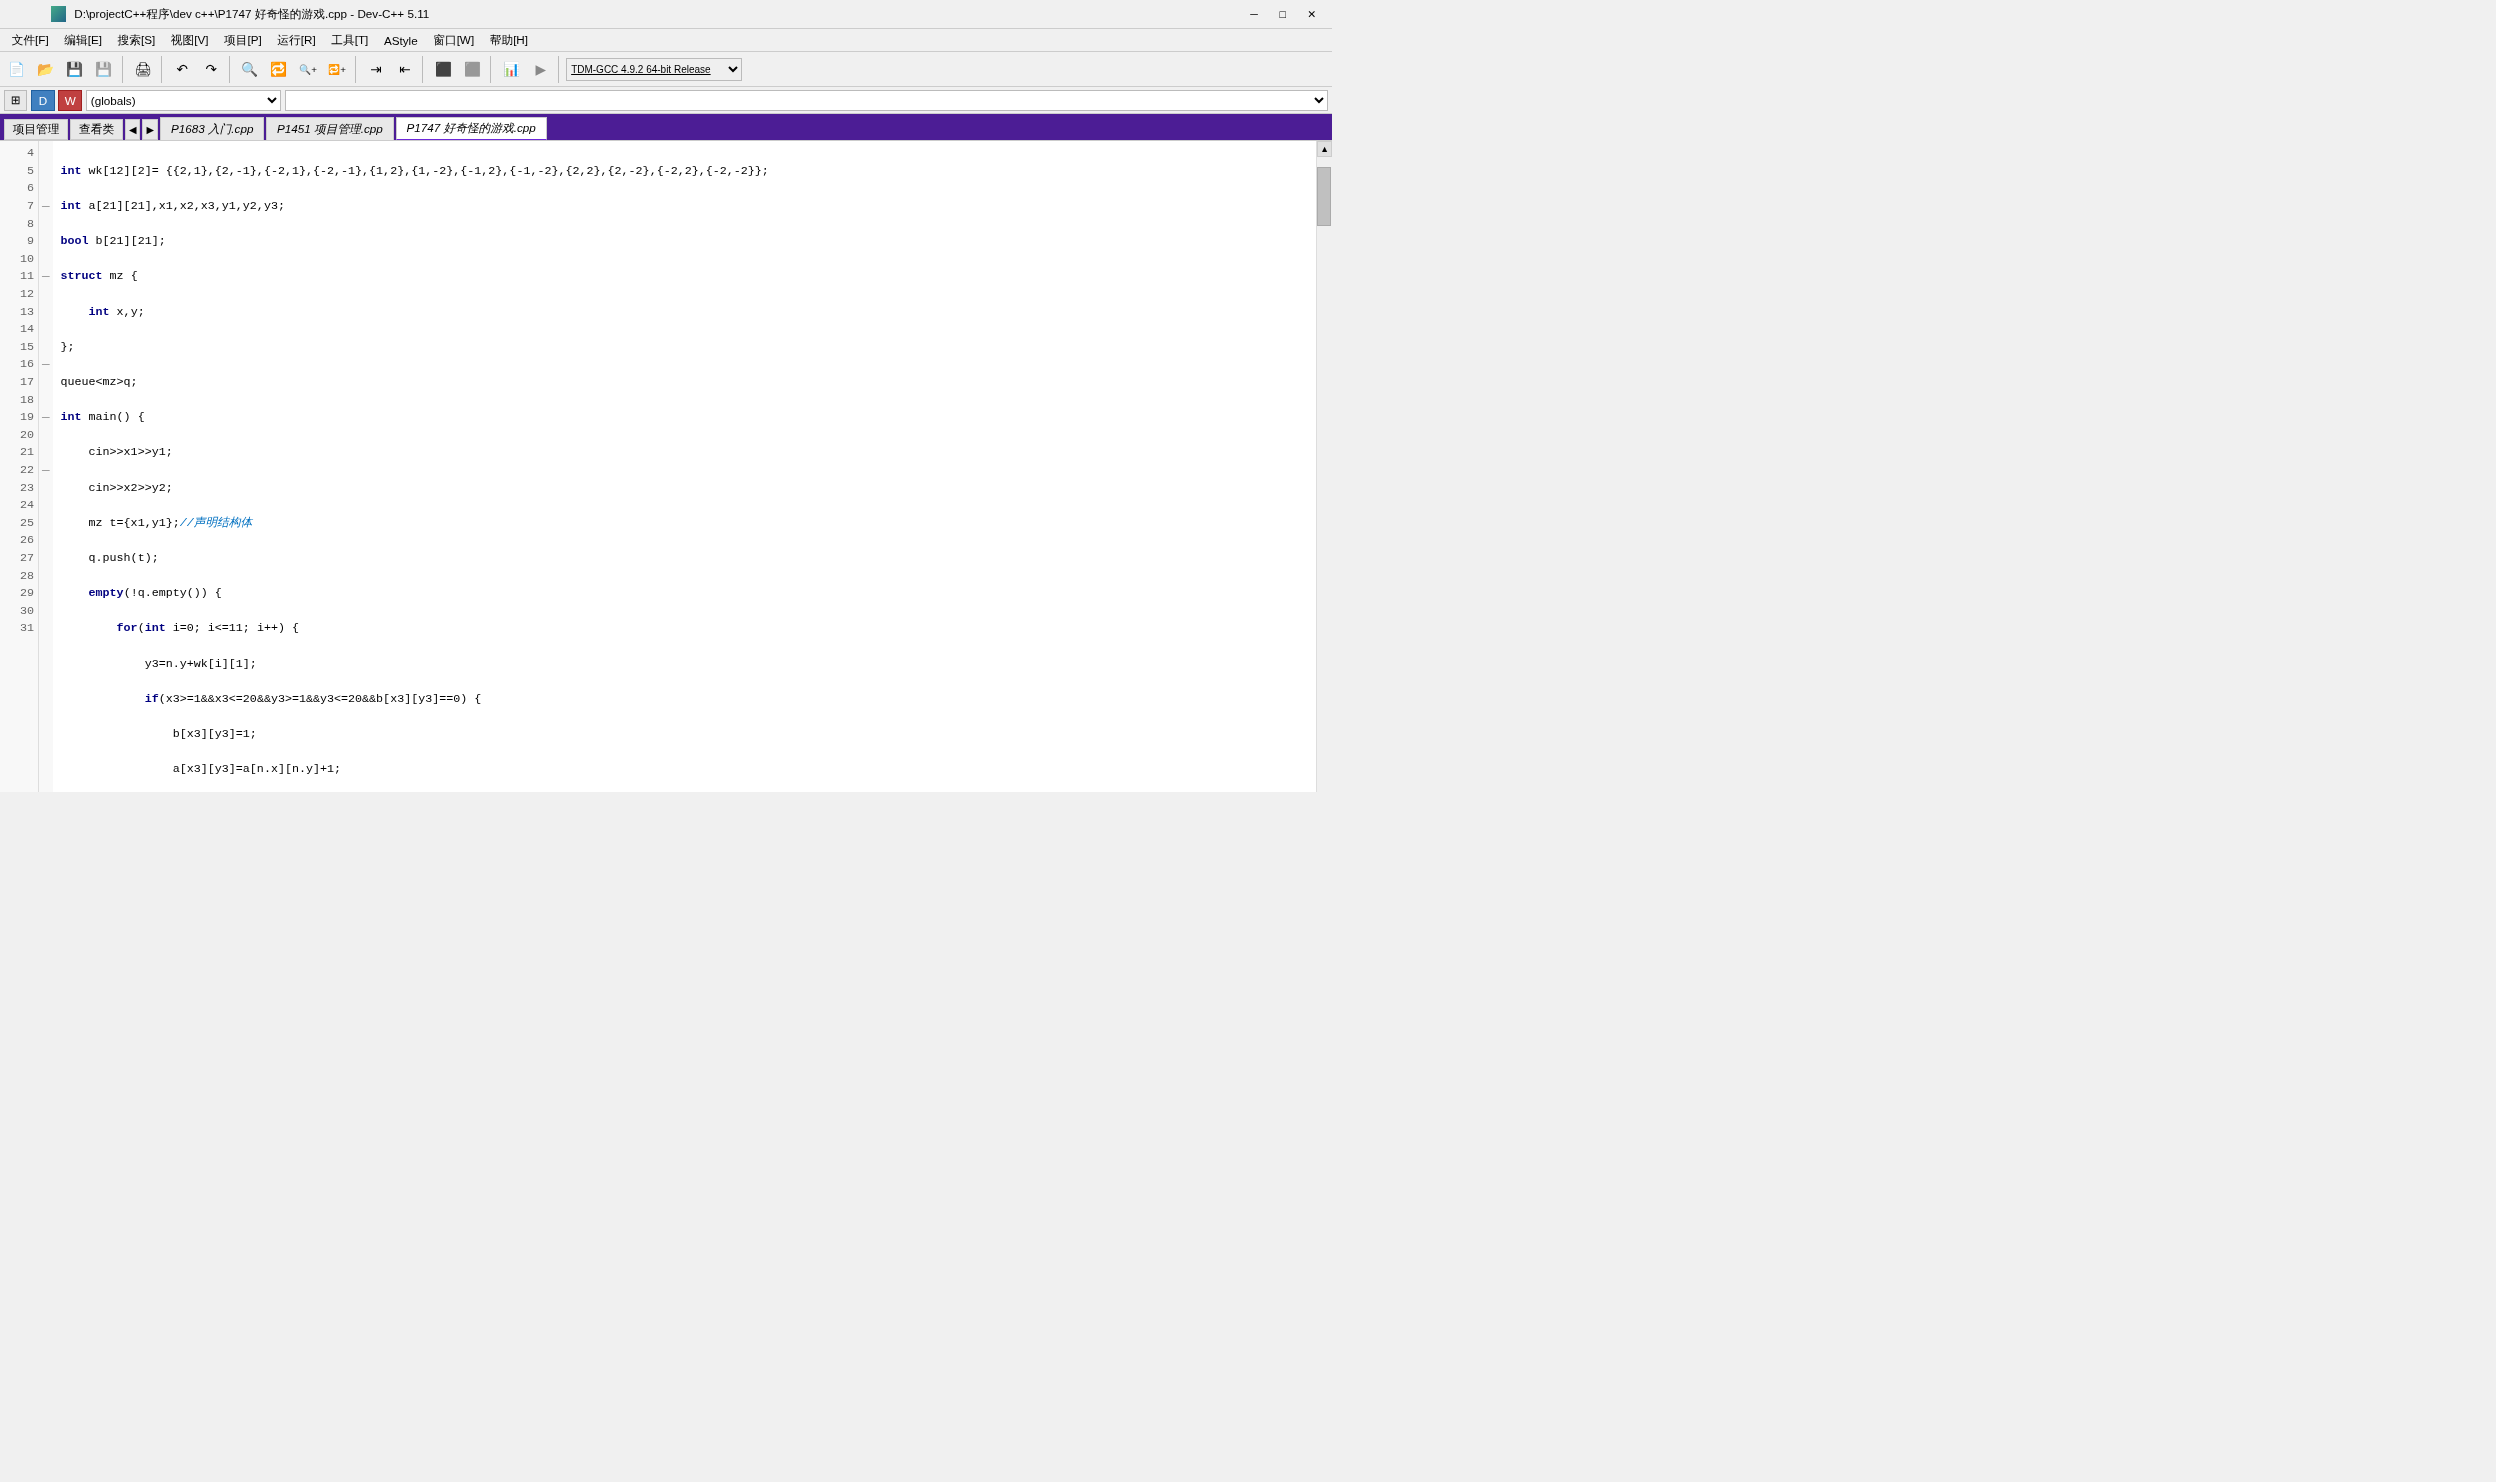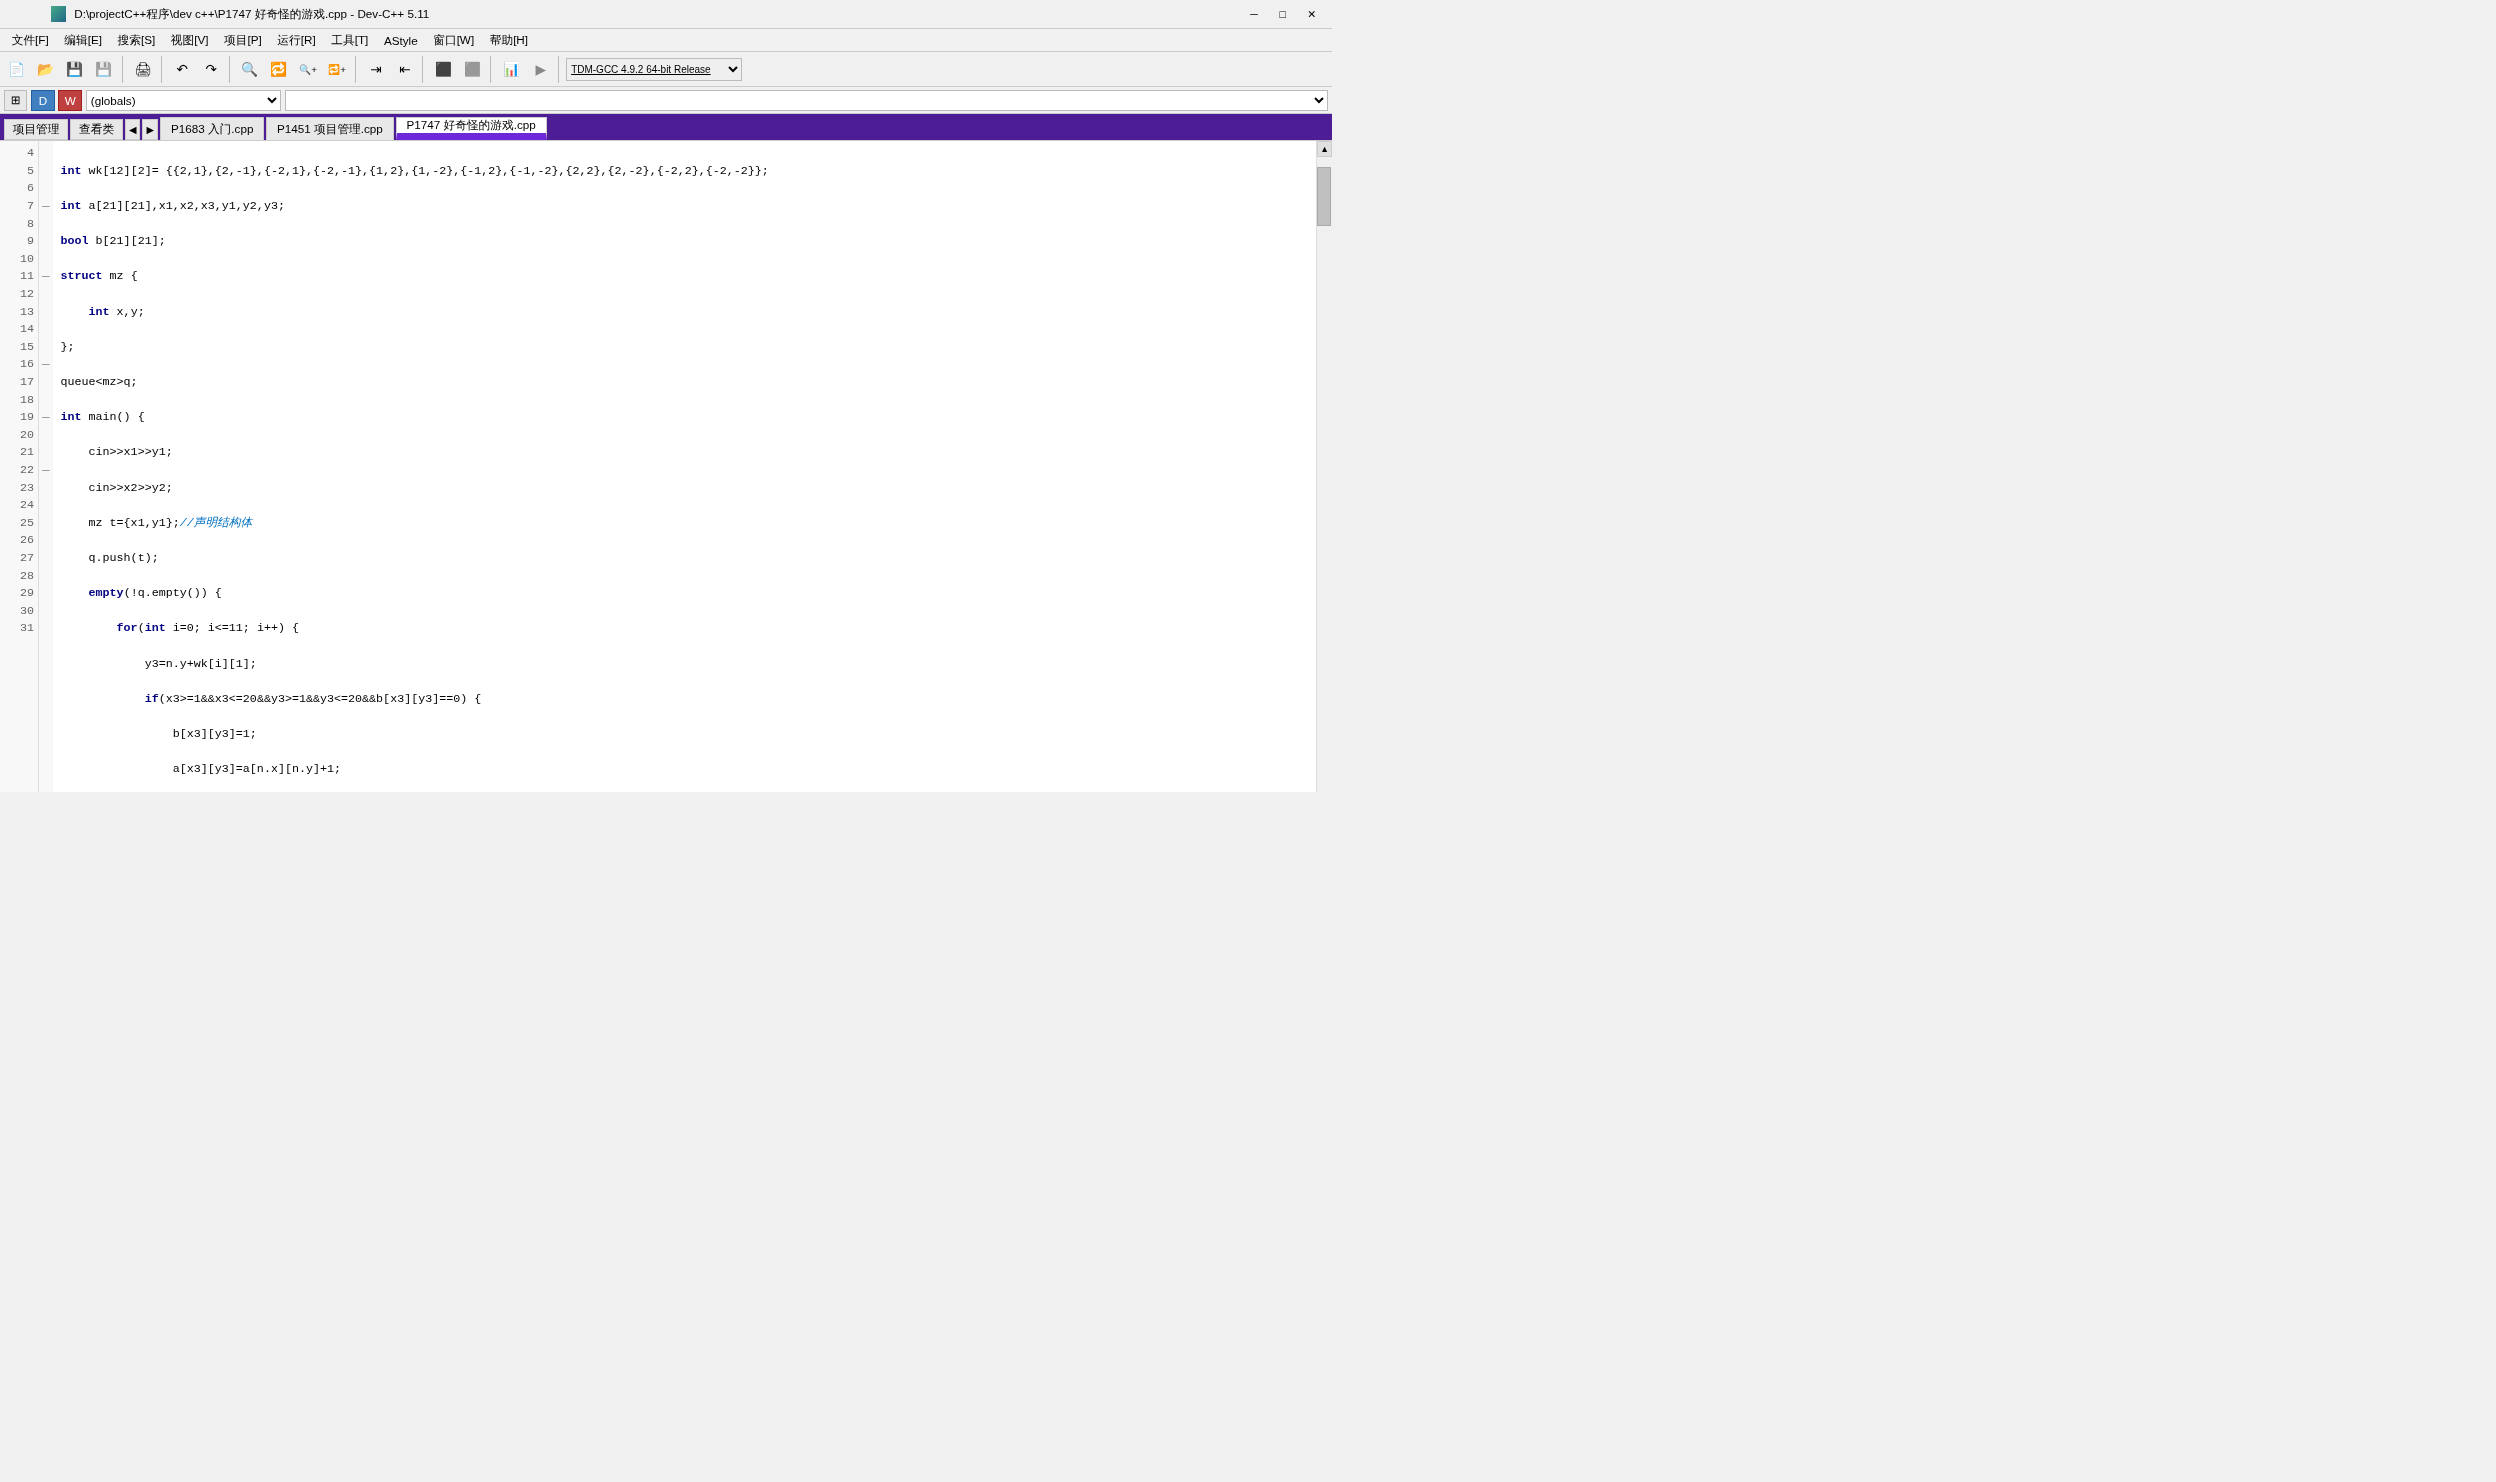--- a/index.html
+++ b/index.html
@@ -132,24 +132,25 @@
     .code-tab {
       font-size: 11.7px;
       padding: 2px 9.8px;
       cursor: pointer;
       background: #e8e8e8;
       border: 1px solid #ccc;
       border-bottom: none;
       height: 23.4px;
       display: flex; align-items: center;
       margin-right: 2px;
+      font-style: italic;
     }
     .code-tab.active {
       background: white;
-      border-bottom: 7px solid #6d28d9;
+      border-bottom: 1px solid #6d28d9;
       font-weight: normal;
     }
 
     
     #main-area {
       display: flex;
       height: calc(100vh - 29px - 23.4px - 35px - 27px - 27px);
       background: white;
     }
 

